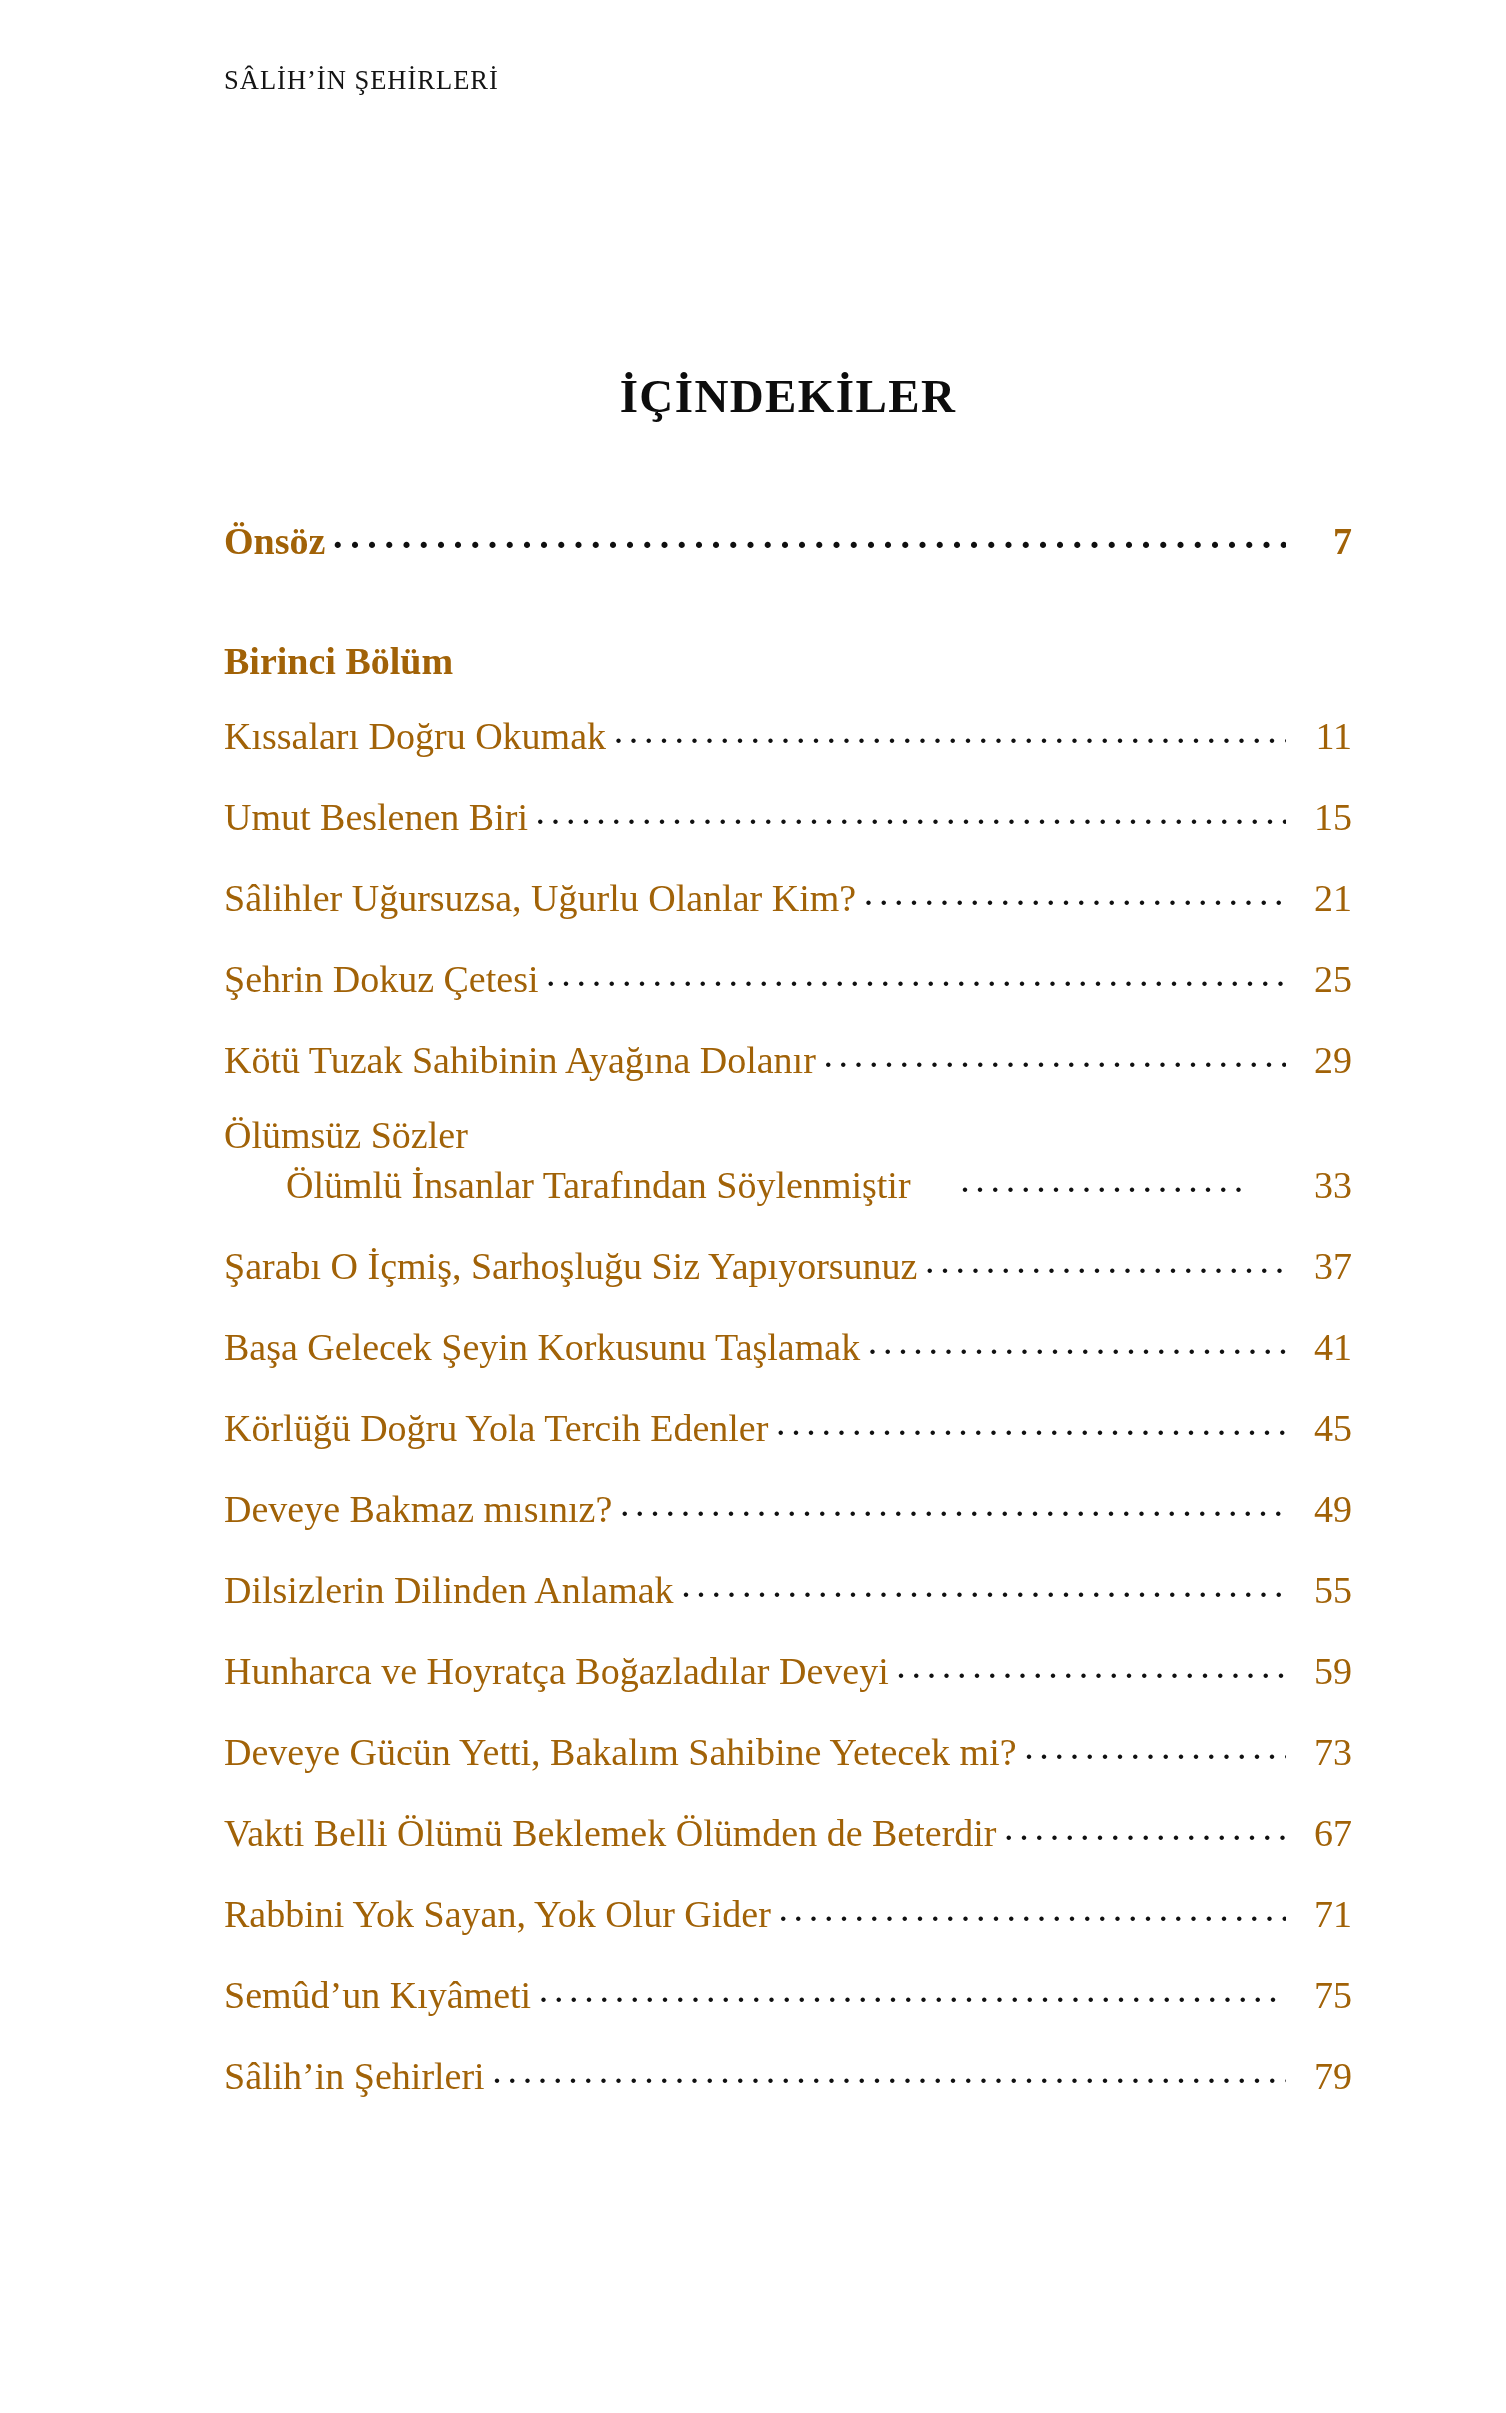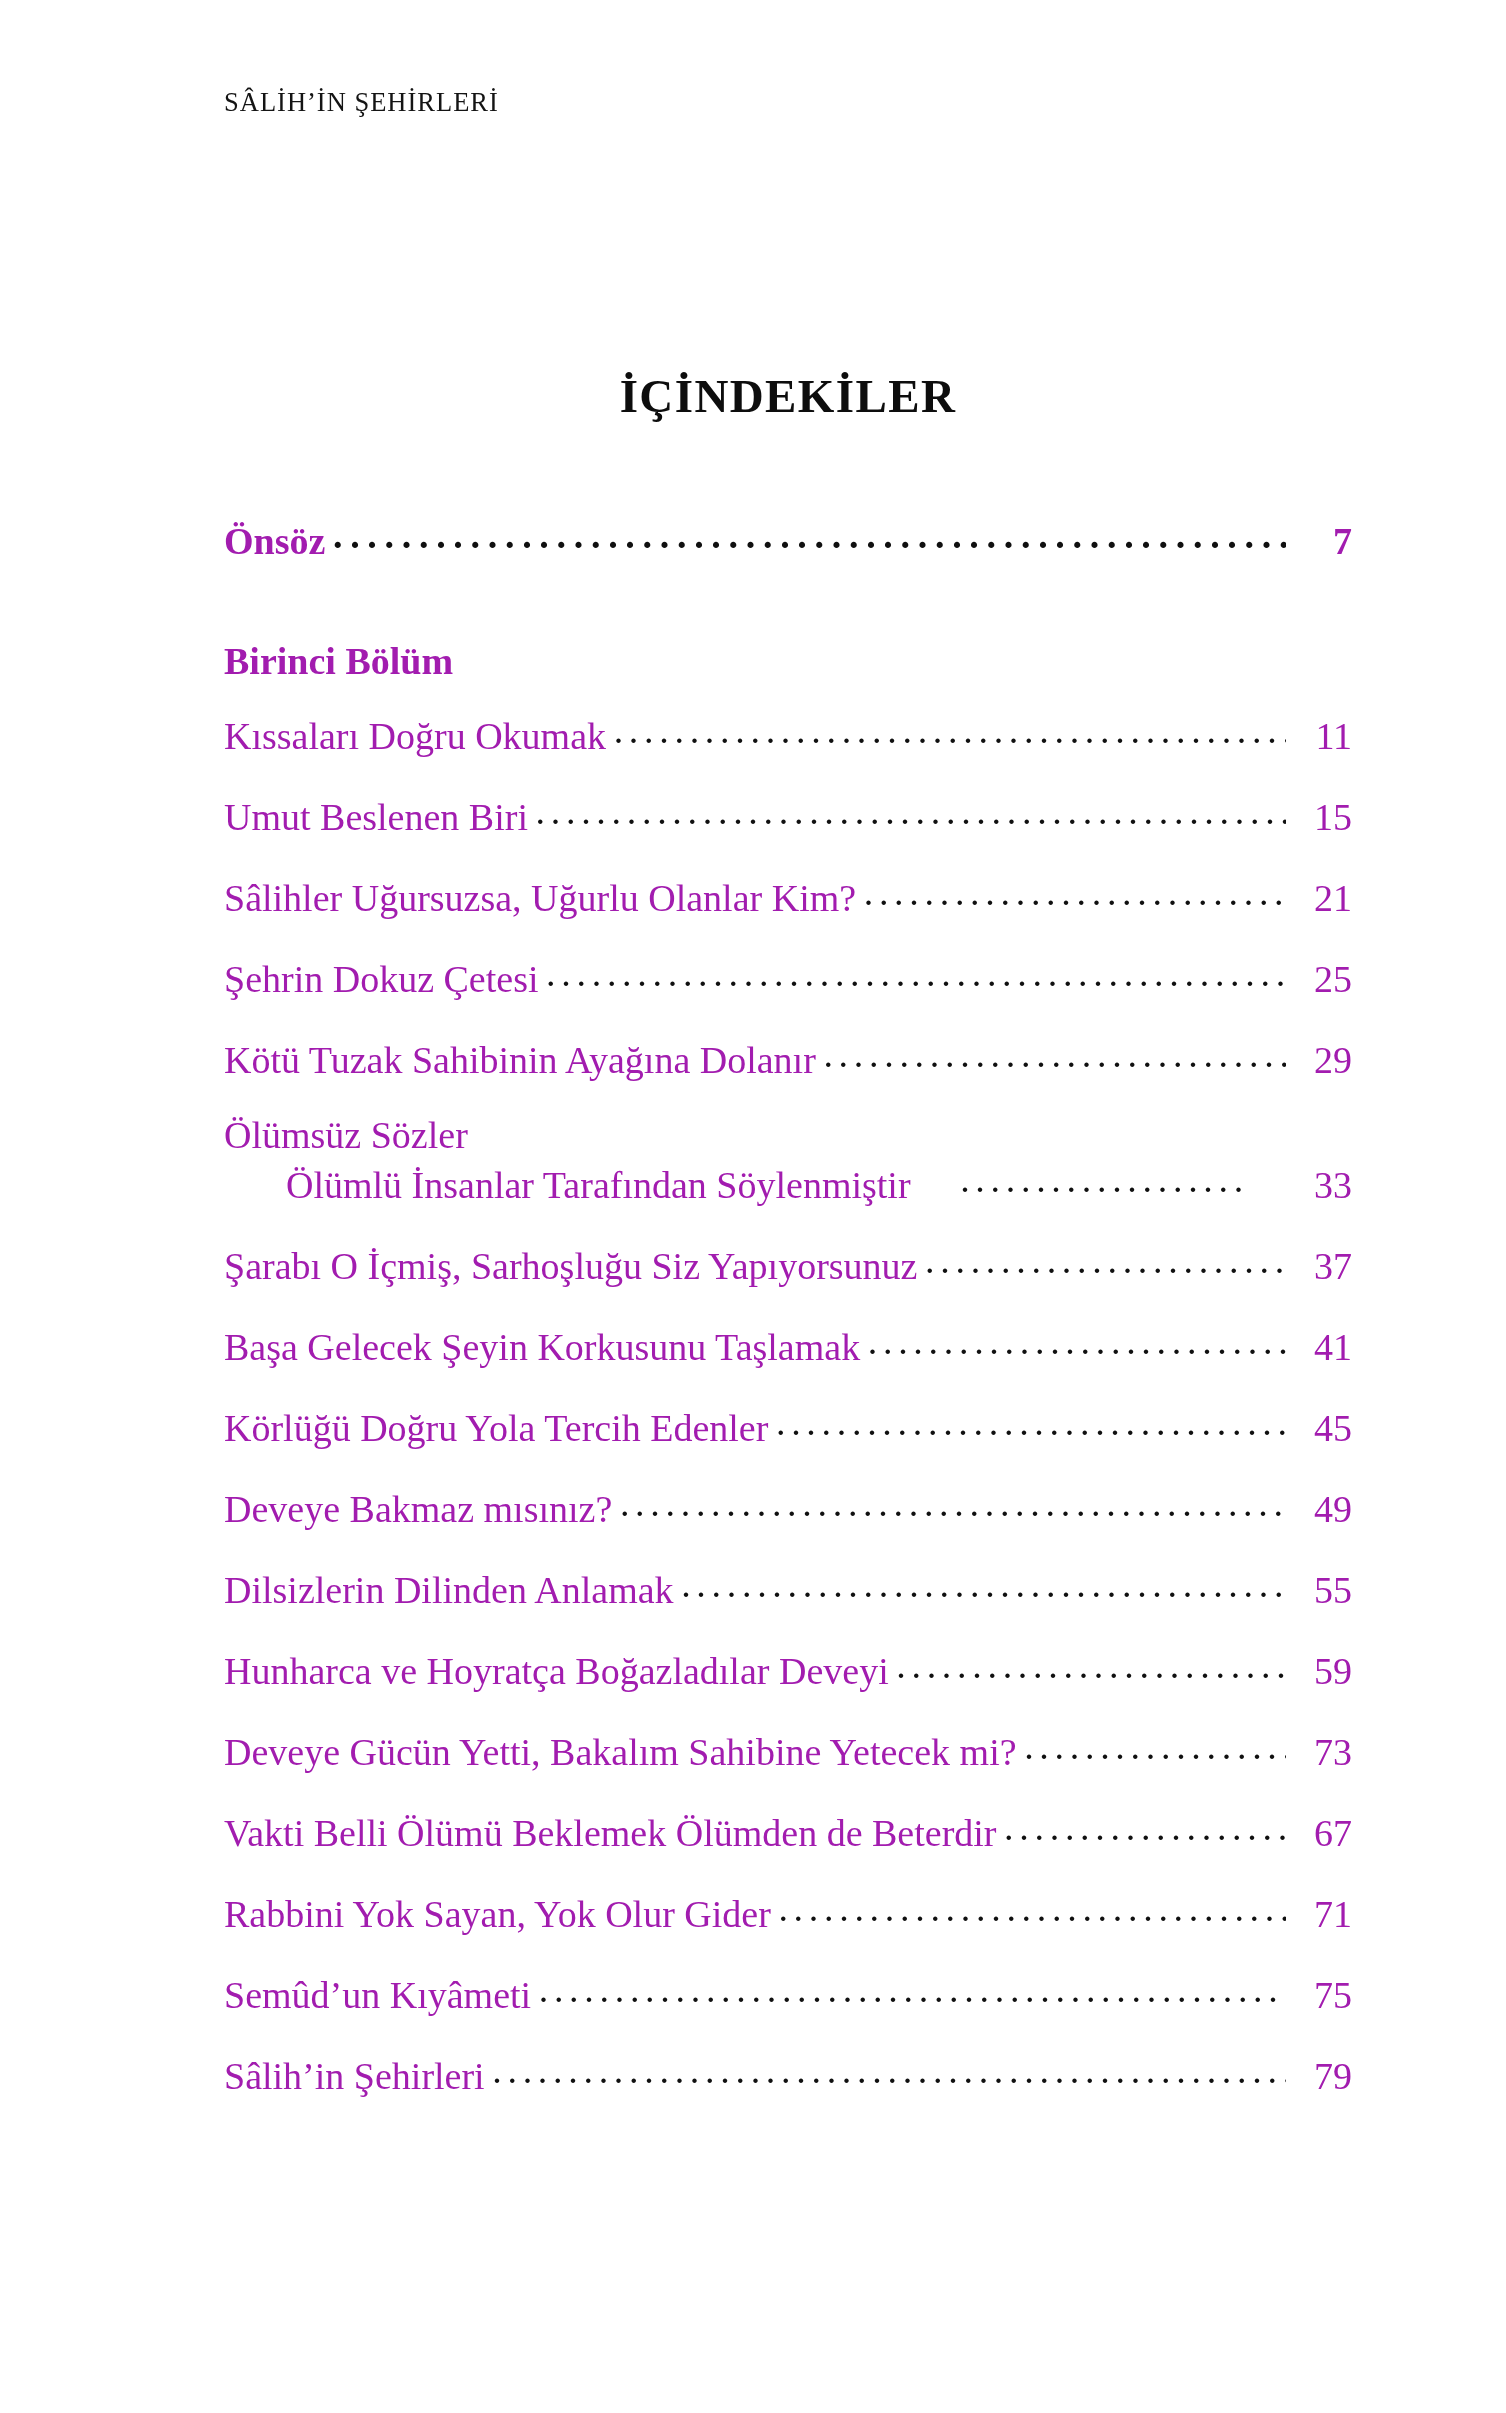--- a/index.html
+++ b/index.html
@@ -16,21 +16,21 @@
     box-sizing: border-box;
     font-family: "Liberation Serif", "DejaVu Serif", serif;
     color: #111111;
     overflow: hidden;
   }
 
   
   .running-header {
     position: absolute;
     left: 224px;
-    top: 87px;
+    top: 65px;
     font-family: "Liberation Serif", "DejaVu Serif", serif;
     font-size: 26.5px;
     letter-spacing: 1px;
     color: #141414;
     white-space: nowrap;
     text-align: right;
   }
 
   
   .toc {
@@ -54,21 +54,21 @@
   .entries {
     margin-top: 93px;
   }
 
   
   .row {
     display: flex;
     align-items: baseline;
     font-size: 38px;
     line-height: 1.0;
-    color: #a21caf;
+    color: #a16207;
     margin-bottom: 37px;
     white-space: nowrap;
   }
 
   .row .label {
     flex: 0 0 auto;
     padding-right: 5.7px;
   }
 
   .row .leader {

